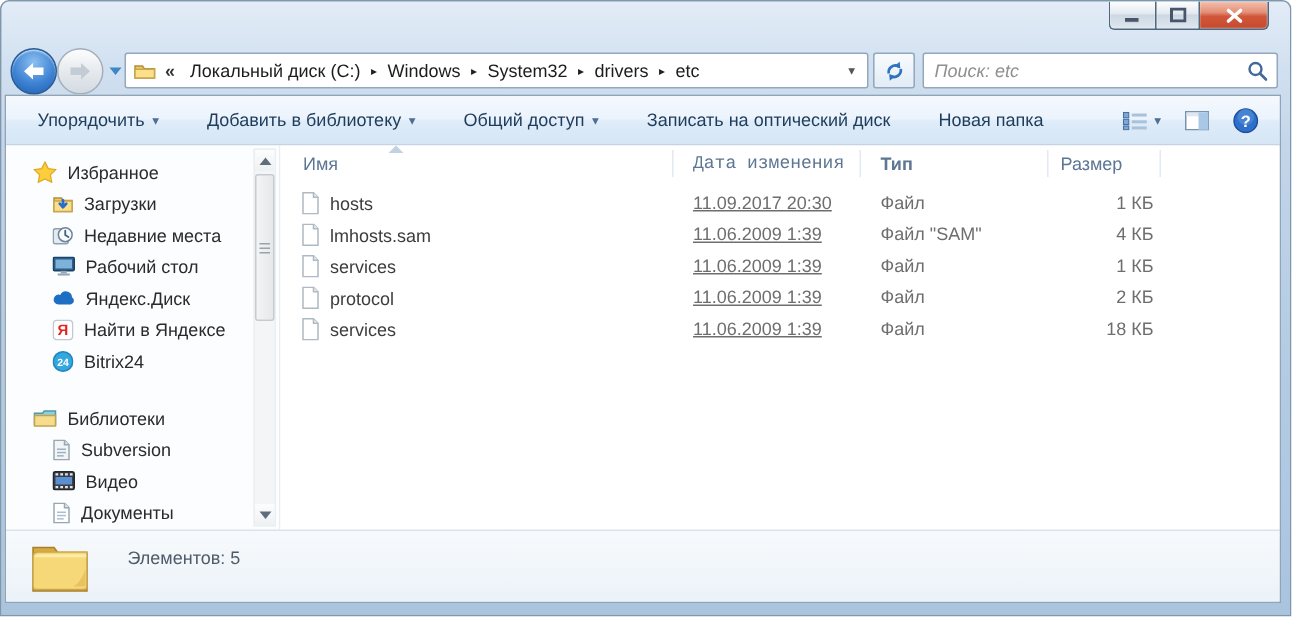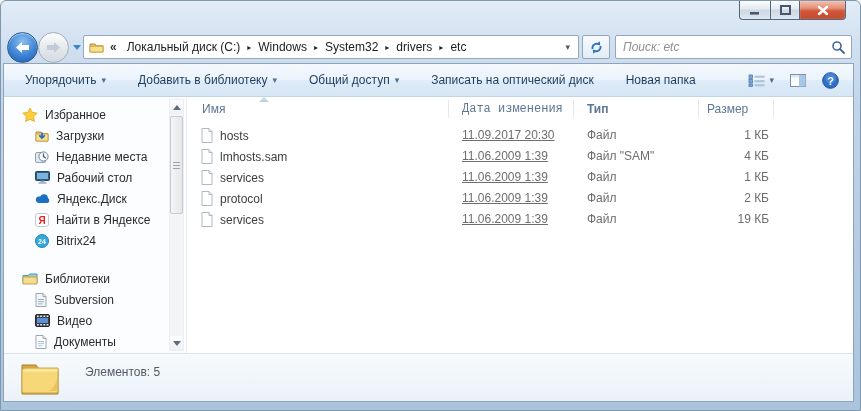--- a/index.html
+++ b/index.html
@@ -423,21 +423,21 @@
                 <span class="icn">
                   <svg width="12" height="15">
                     <path d="M1 .5 h7 l3 3 V14.5 H1 Z" fill="#ffffff" stroke="#aeb9c2"></path>
                     <path d="M8 .5 v3 h3" fill="#e9eef2" stroke="#aeb9c2"></path>
                   </svg>
                 </span>
                 <span>services</span>
               </div>
             <div class="cell-date">11.06.2009 1:39</div>
             <div class="cell-type">Файл</div>
-            <div class="cell-size">19 КБ</div>
+            <div class="cell-size">18 КБ</div>
           </div>
 
         </div>
       </div>
     </div>
 
     <div class="statusbar">
       <span class="status-folder icn">
         <svg width="42" height="40">
           <path d="M3 8 h14 l3 4 h19 v25 H3 Z" fill="#d9a841" stroke="#a87f2c"></path>

